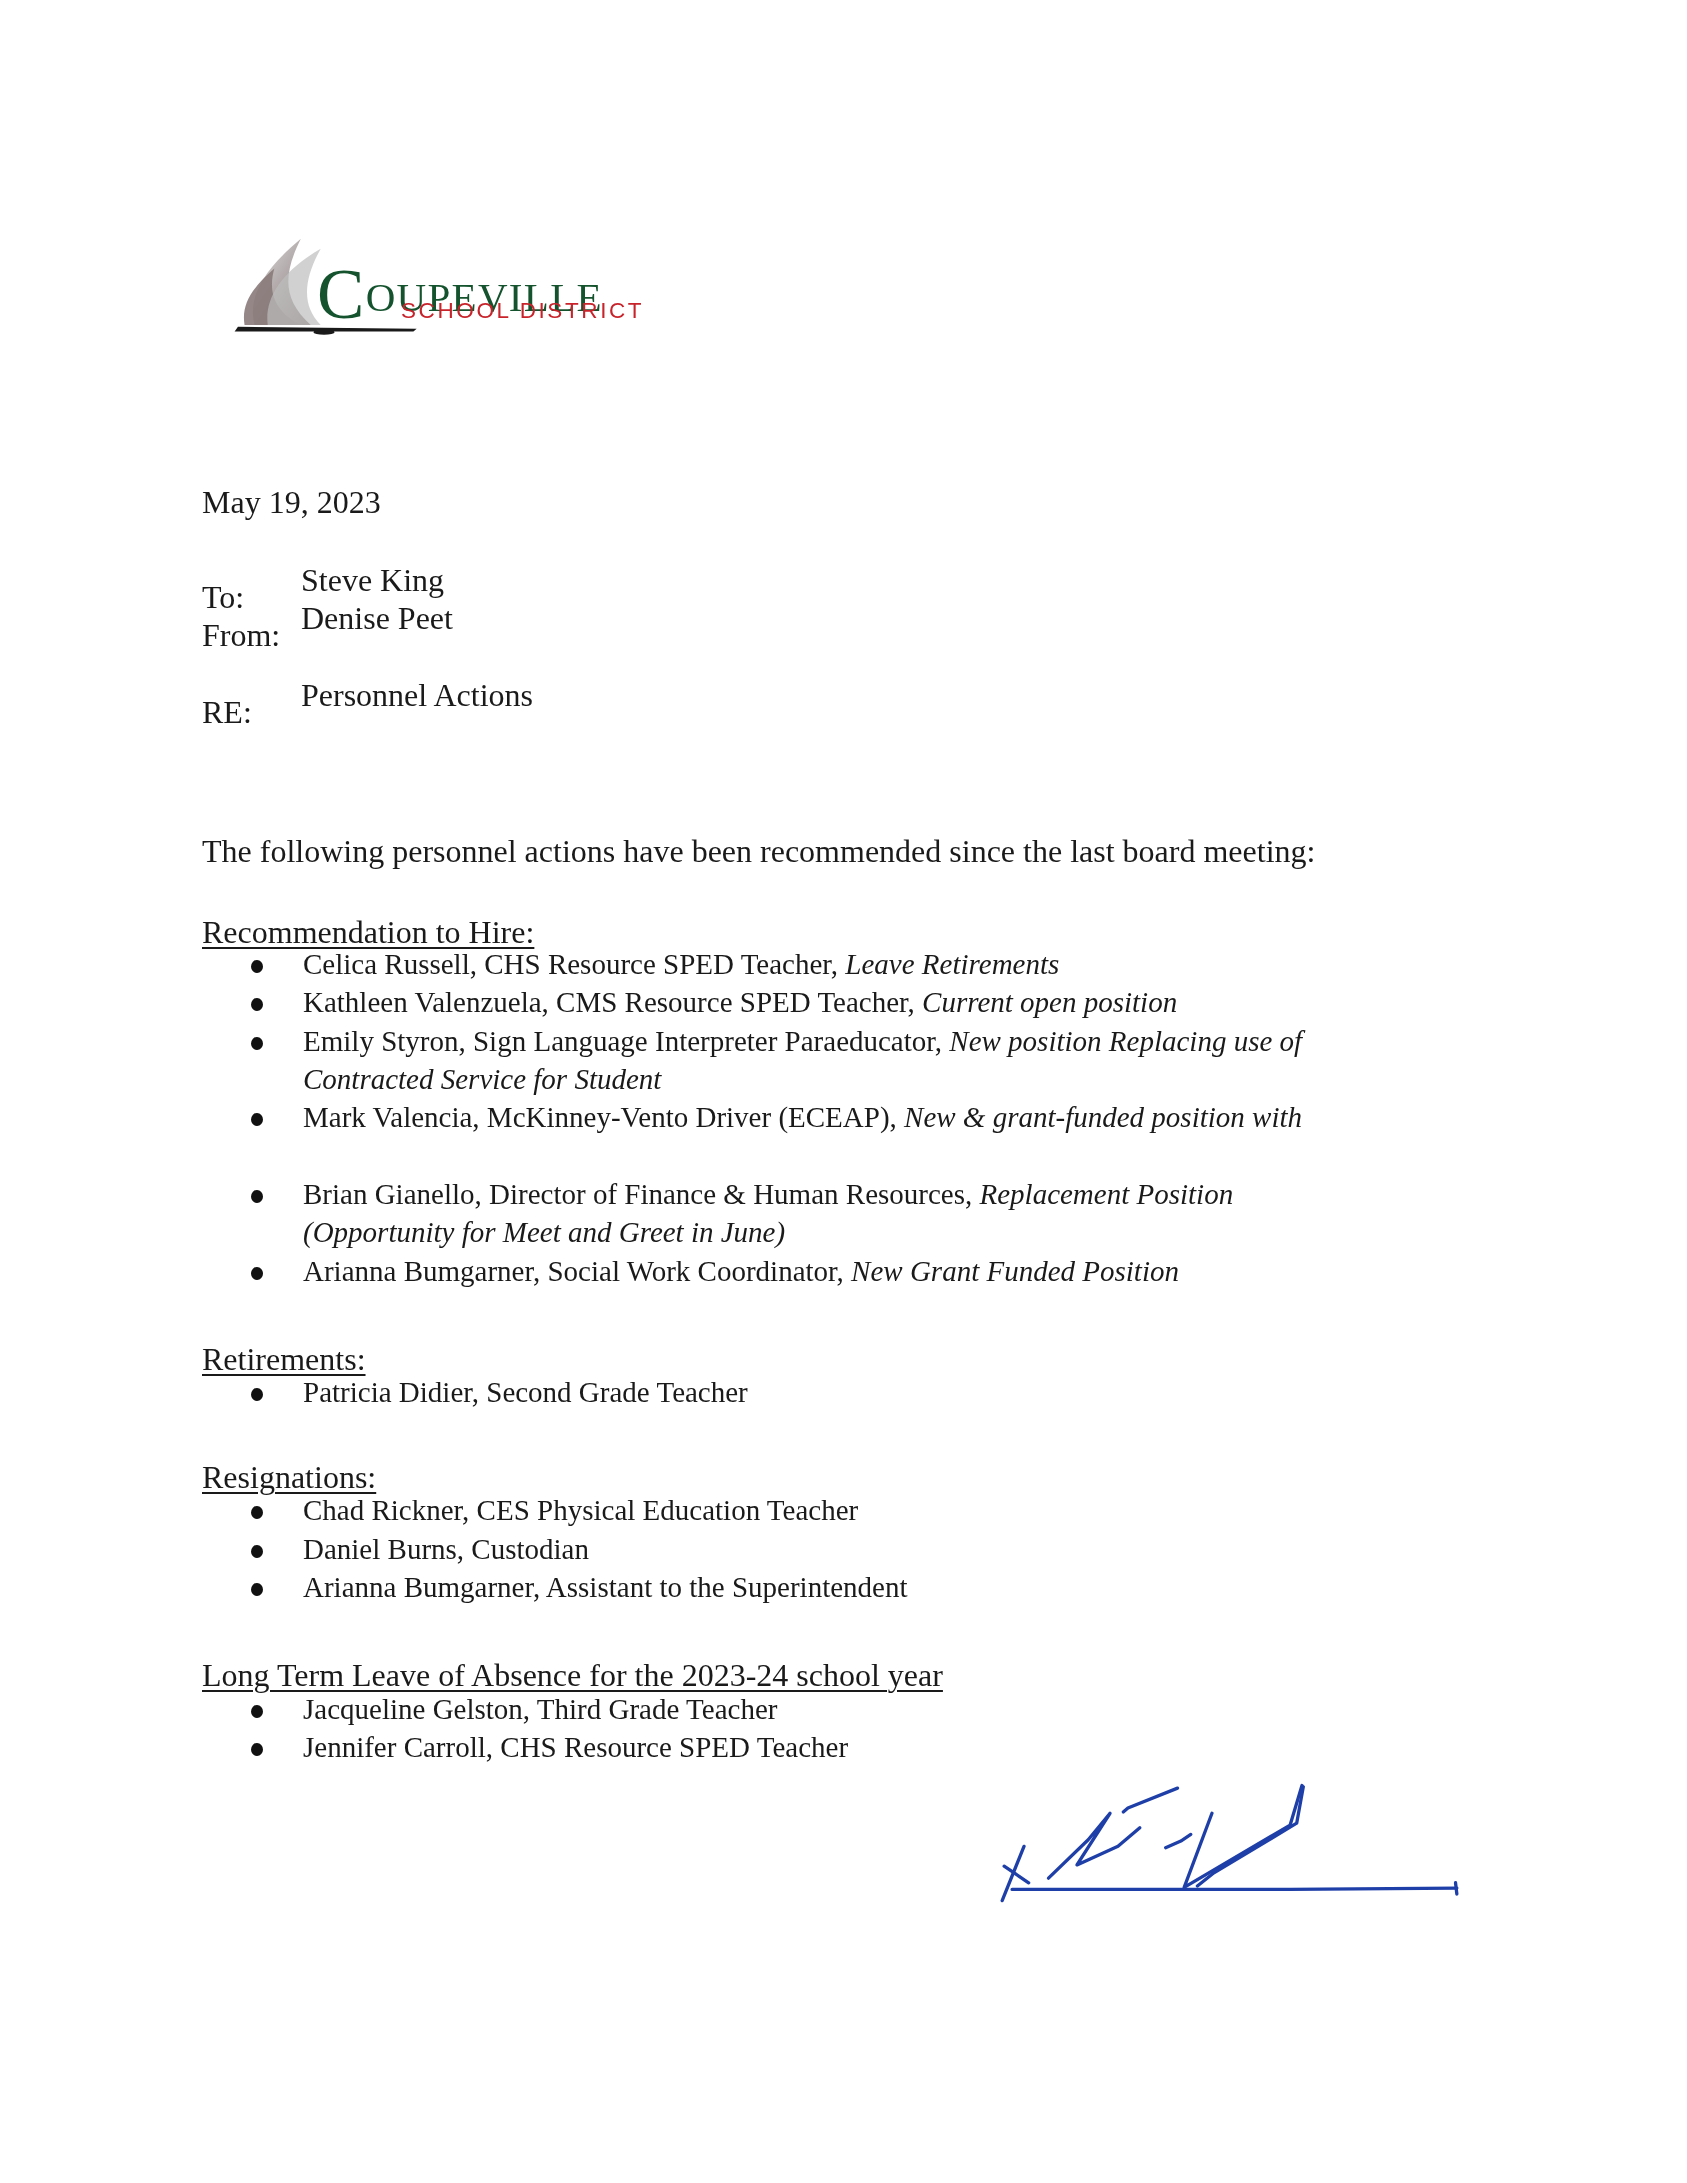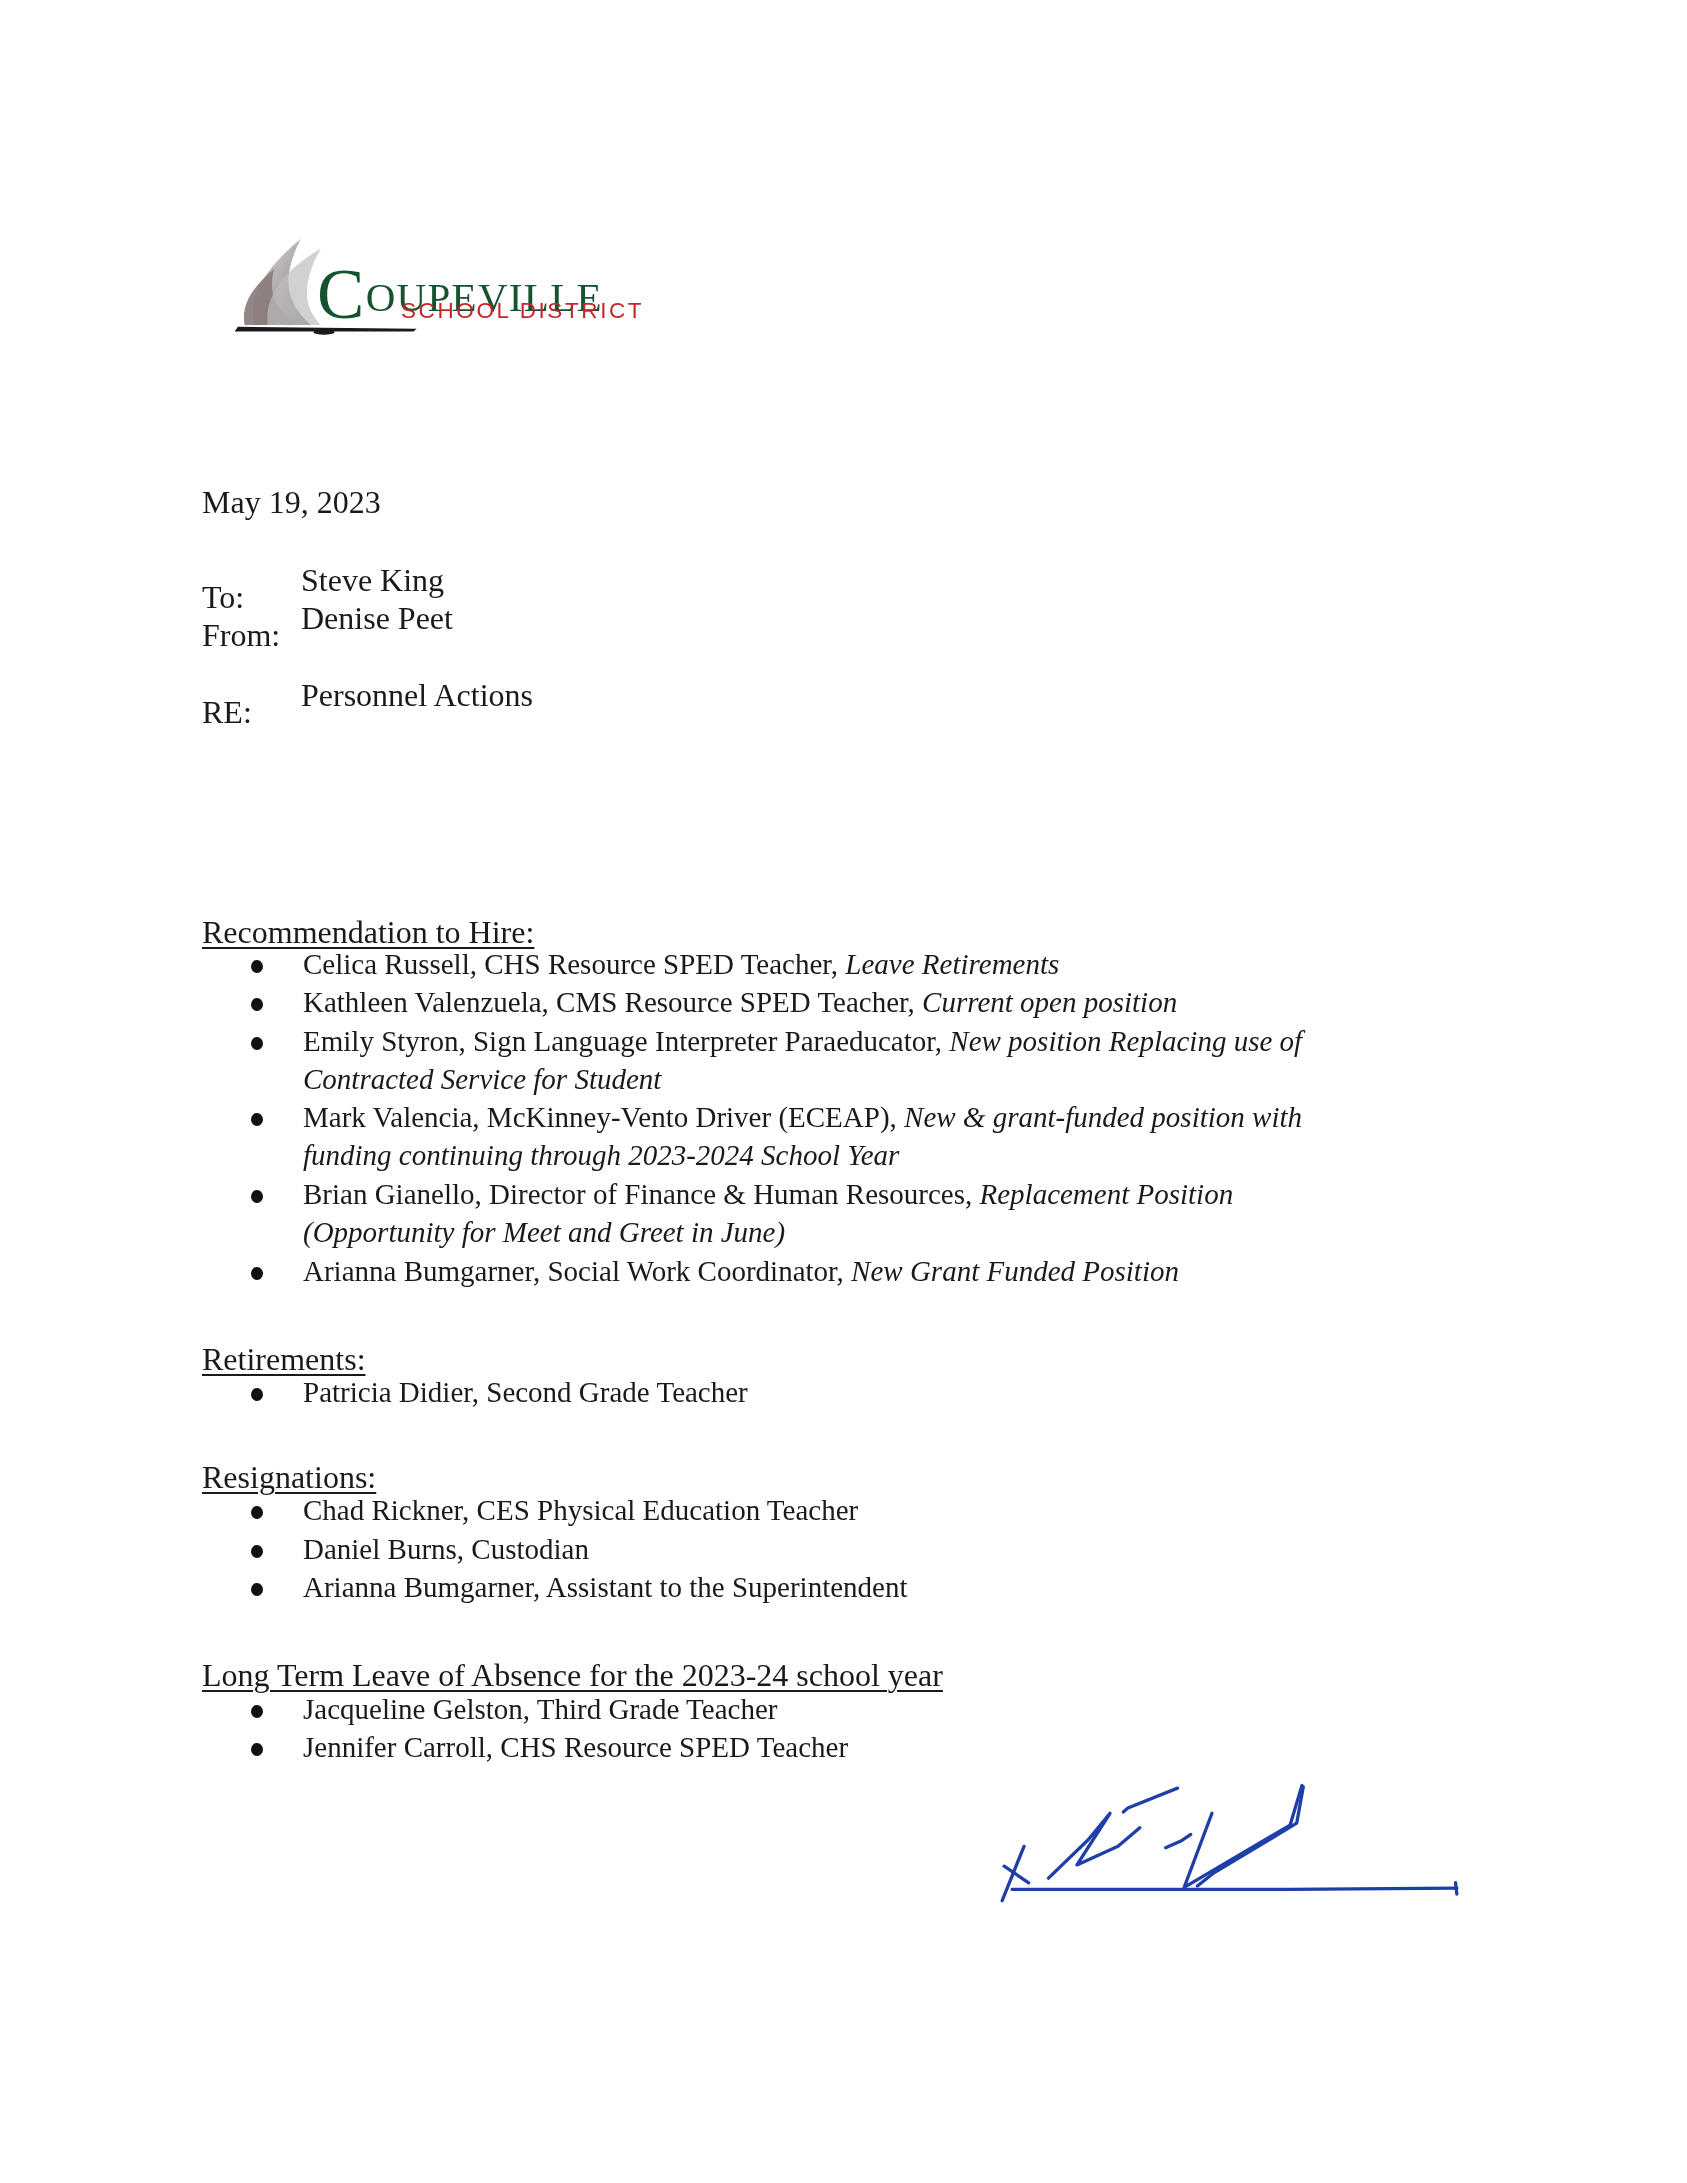--- a/index.html
+++ b/index.html
@@ -65,38 +65,39 @@
   <div class="txt para" style="top:486px">May 19, 2023</div>
 
   <div class="txt label-col" style="top:564px">To:</div>
   <div class="txt value-col" style="top:564px">Steve King</div>
   <div class="txt label-col" style="top:602px">From:</div>
   <div class="txt value-col" style="top:602px">Denise Peet</div>
 
   <div class="txt label-col" style="top:679px">RE:</div>
   <div class="txt value-col" style="top:679px">Personnel Actions</div>
 
+  <div class="txt para" style="top:835px">The following personnel actions have been recommended since the last board meeting:</div>
 
   <div class="txt section-heading" style="top:916px">Recommendation to Hire:</div>
 
   <div class="item" style="top:945px">
     <span class="bullet"></span>
     <span class="body"><span>Celica Russell, CHS Resource SPED Teacher, </span><span class="em">Leave Retirements</span></span>
   </div>
   <div class="item" style="top:983px">
     <span class="bullet"></span>
     <span class="body"><span>Kathleen Valenzuela, CMS Resource SPED Teacher, </span><span class="em">Current open position</span></span>
   </div>
   <div class="item" style="top:1022px">
     <span class="bullet"></span>
     <span class="body"><span>Emily Styron, Sign Language Interpreter Paraeducator, </span><span class="em">New position Replacing use of</span><br><span class="em">Contracted Service for Student</span></span>
   </div>
   <div class="item" style="top:1098px">
     <span class="bullet"></span>
-    <span class="body"><span>Mark Valencia, McKinney-Vento Driver (ECEAP), </span><span class="em">New &amp; grant-funded position  with</span><br><span class="em">funding continuing through 2023-2024 School Year</span></span>
+    <span class="body"><span>Mark Valencia, McKinney-Vento Driver (ECEAP), </span><span class="em">New &amp; grant-funded position  with</span><br></span>
   </div>
   <div class="item" style="top:1175px">
     <span class="bullet"></span>
     <span class="body"><span>Brian Gianello, Director of Finance &amp; Human Resources, </span><span class="em">Replacement Position</span><br><span class="em">(Opportunity for Meet and Greet in June)</span></span>
   </div>
   <div class="item" style="top:1252px">
     <span class="bullet"></span>
     <span class="body"><span>Arianna Bumgarner, Social Work Coordinator, </span><span class="em">New Grant Funded Position</span></span>
   </div>
 

